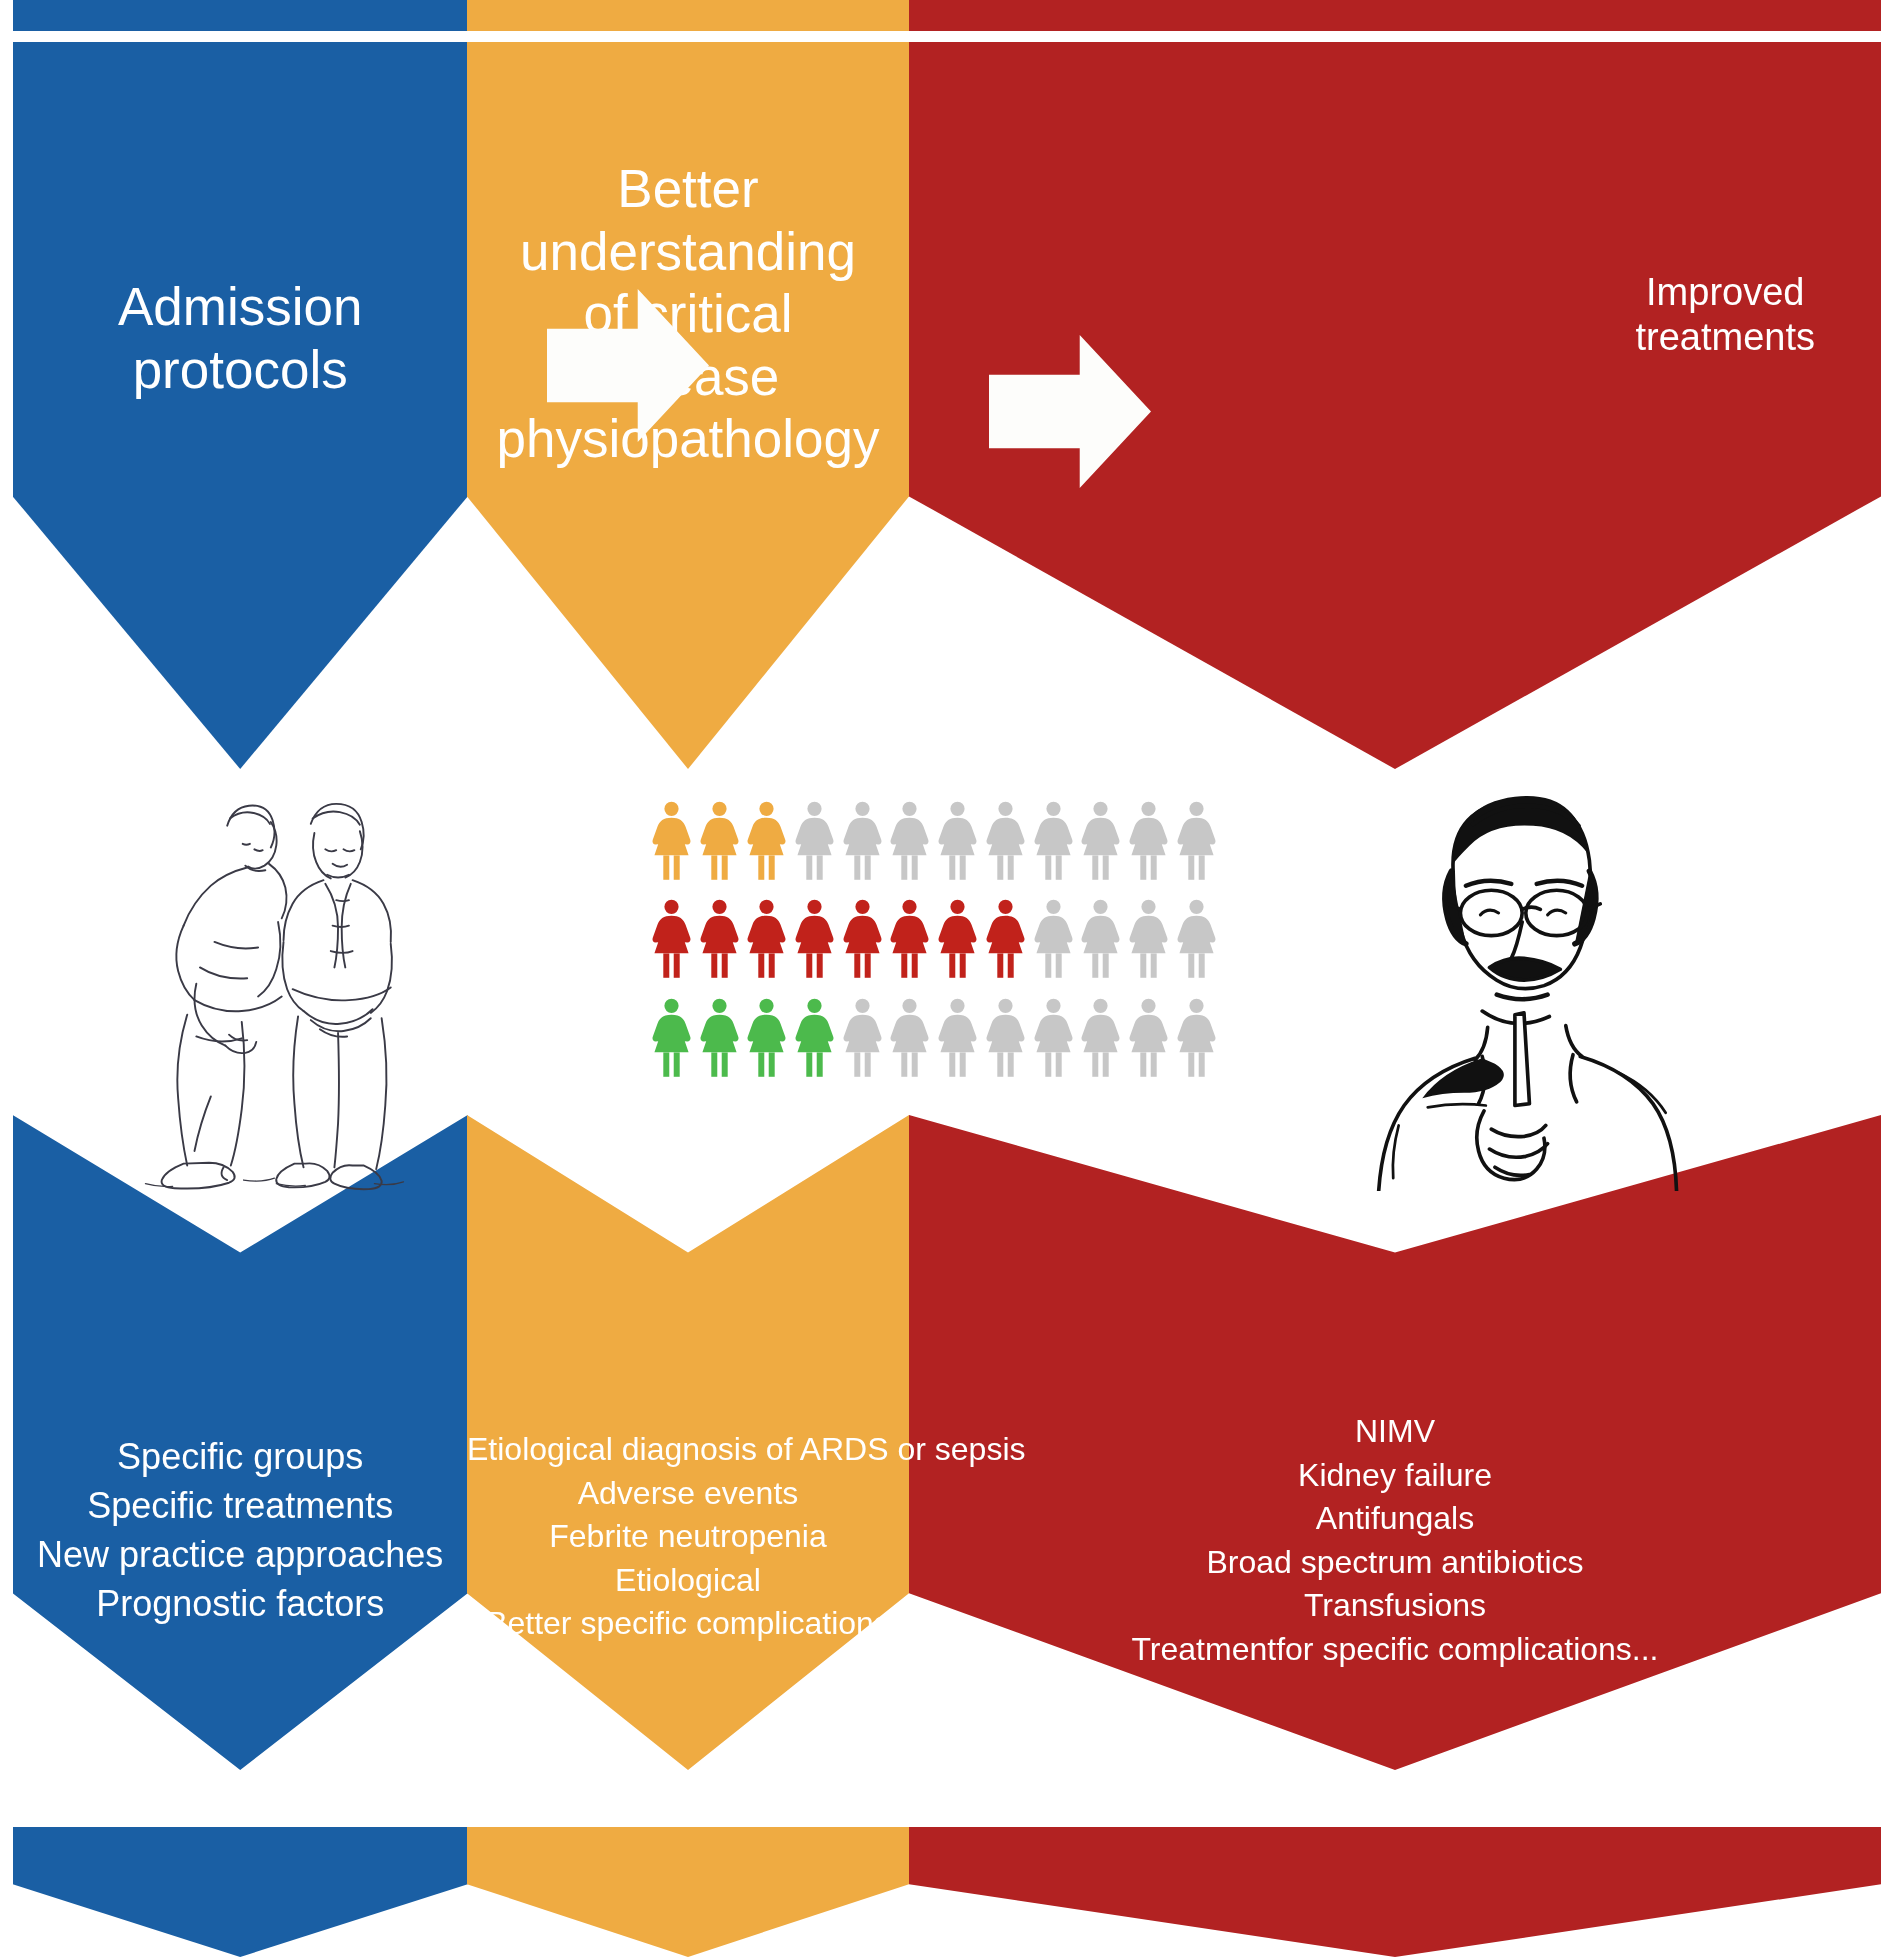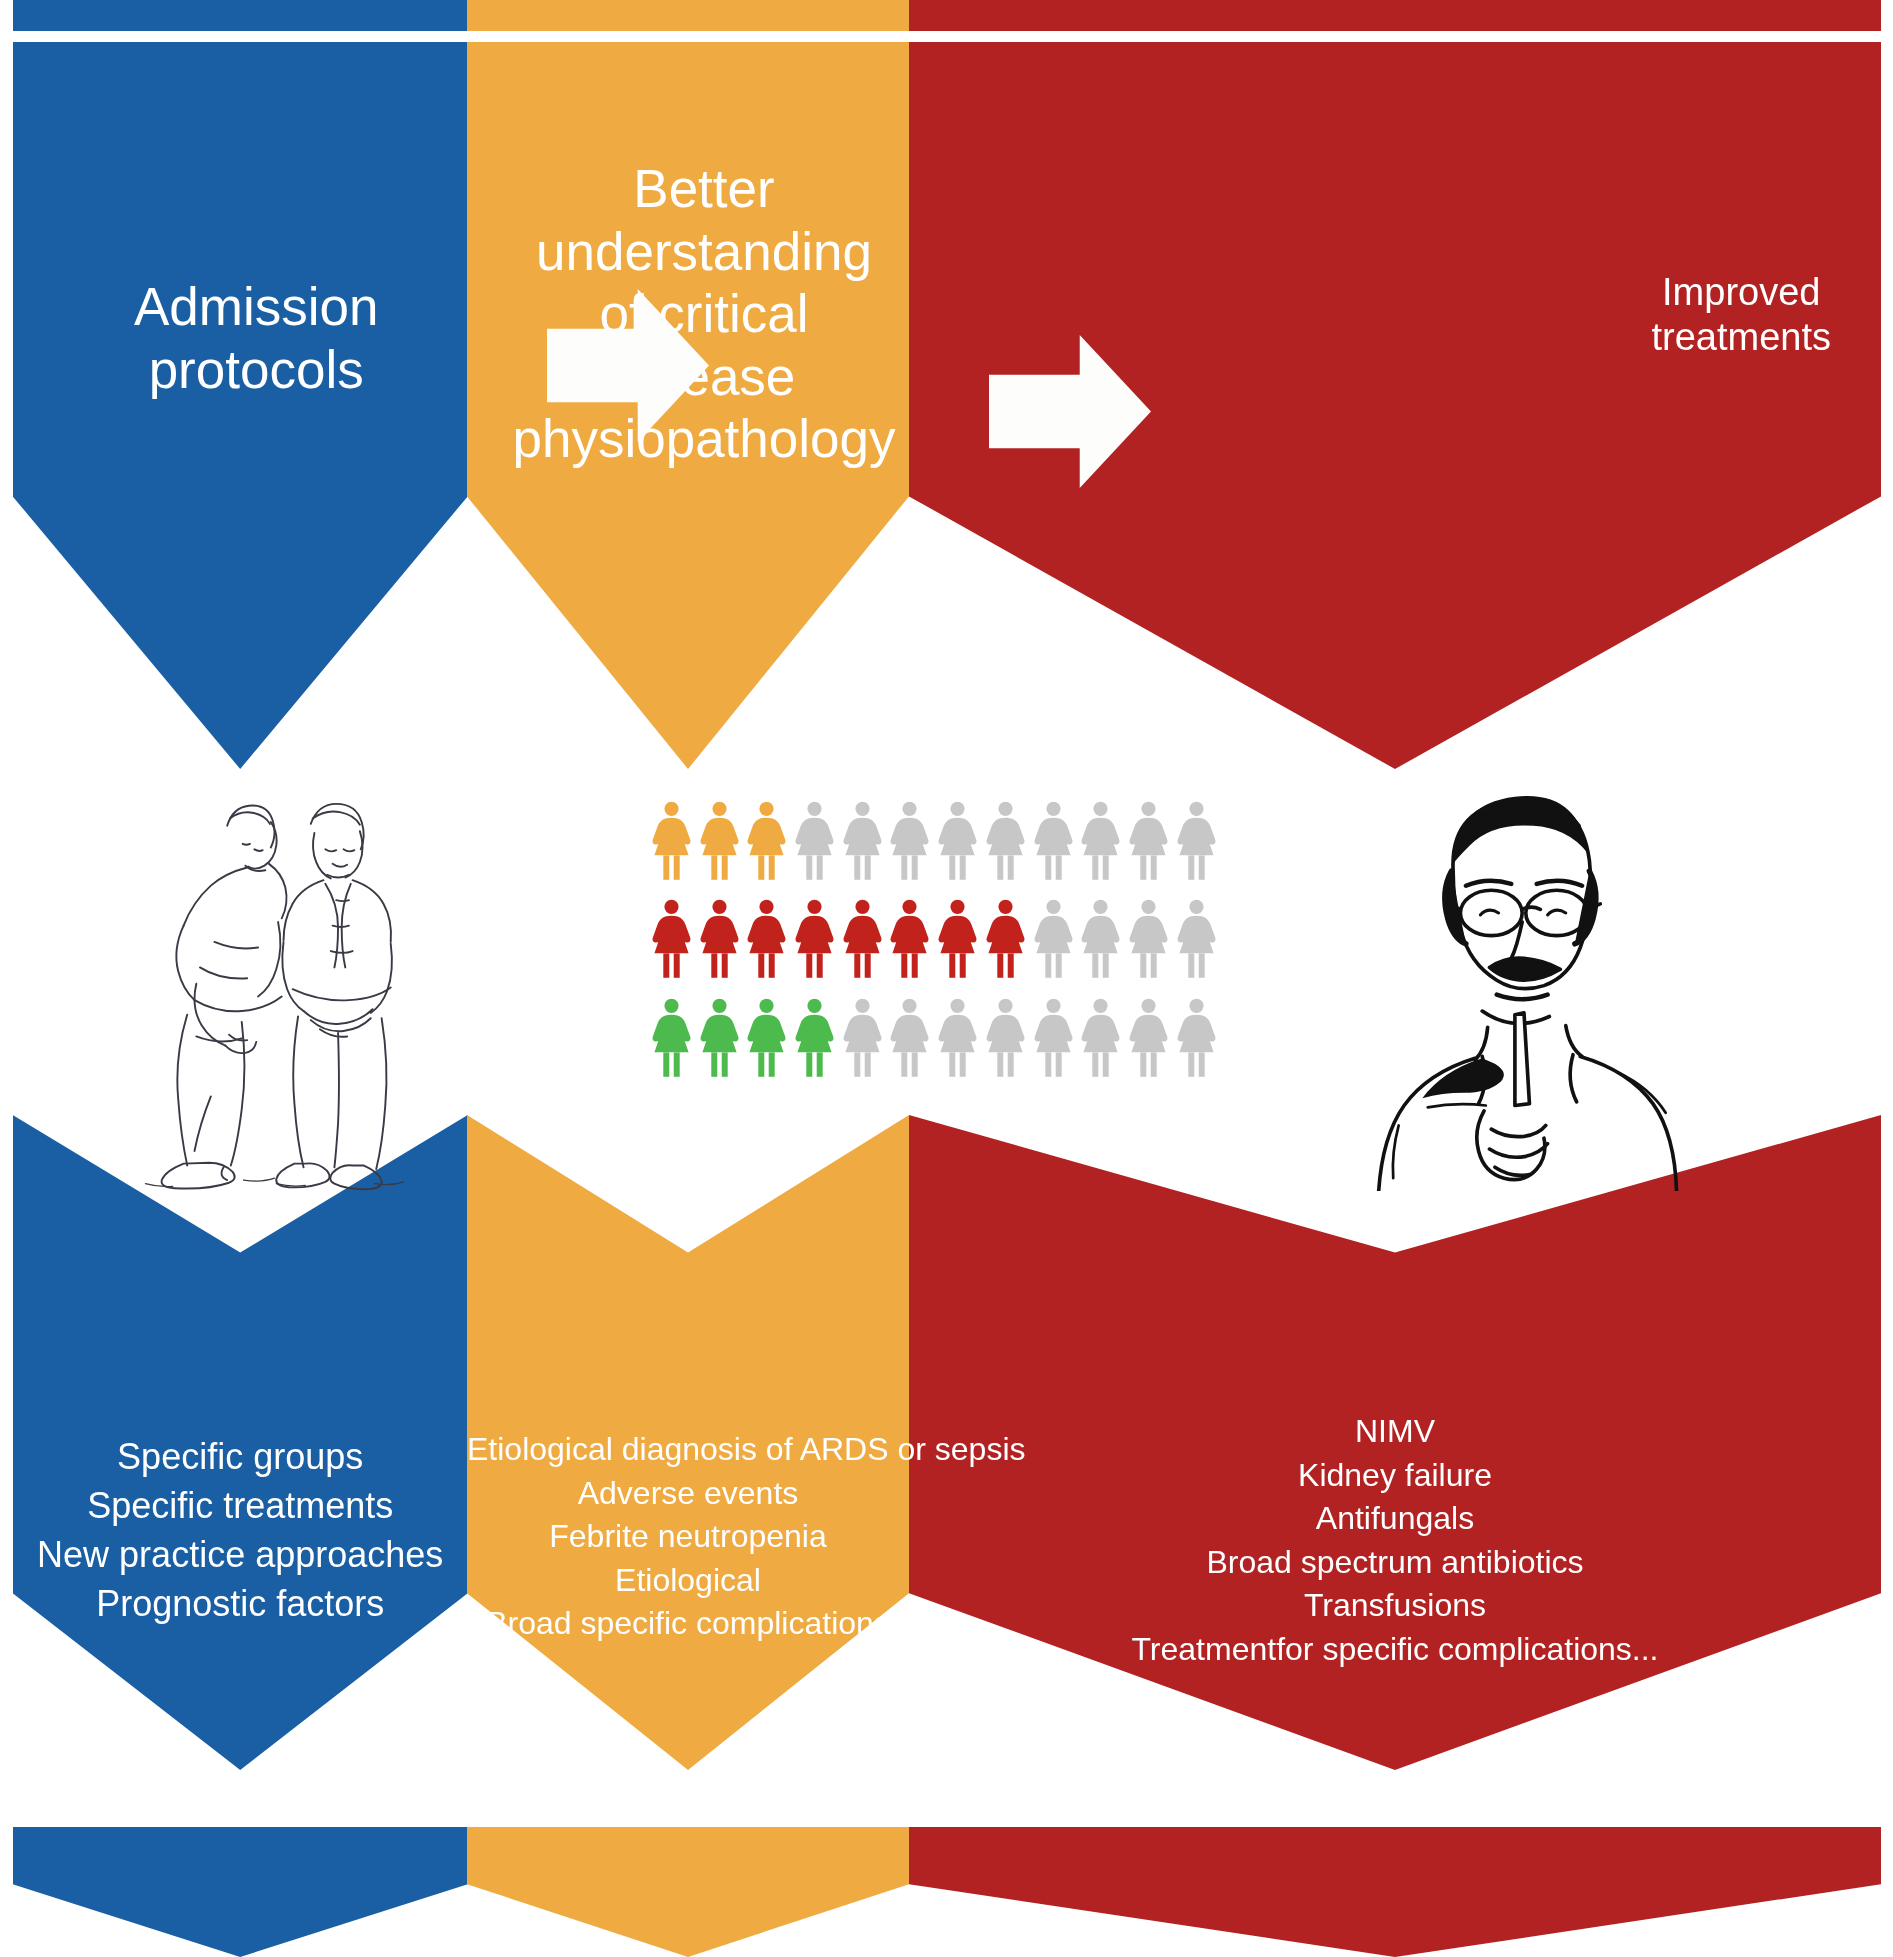--- a/index.html
+++ b/index.html
@@ -36,21 +36,21 @@
     clip-path:polygon(0 0,100% 0,100% 62.5%,50% 100%,0 62.5%);
   }
   
   .band.lower{
     top:1073px;height:655px;
     clip-path:polygon(0 0,50% 21%,100% 0,100% 73%,50% 100%,0 73%);
   }
 
   
   .heading{
-    position:absolute;top:0;left:16px;width:100%;height:545px;
+    position:absolute;top:0;left:0;width:100%;height:545px;
     display:flex;align-items:center;justify-content:center;
     color:#ffffff;text-align:center;line-height:1.18;
     z-index:4;pointer-events:none;
   }
   .heading span{display:block;padding:0 33px;}
   .c1 .heading{font-size:53px;margin-top:24px;}
   .c2 .heading{font-size:53px;}
   .c3 .heading{font-size:38px;justify-content:flex-end;}
 
   
@@ -138,21 +138,21 @@
         <span class="hline">of critical disease</span>
         <span class="hline">physiopathology</span>
       </span>
     </div>
 
     <div class="list">
       <span class="line">Etiological diagnosis of ARDS or sepsis</span>
       <span class="line">Adverse events</span>
       <span class="line">Febrite neutropenia</span>
       <span class="line">Etiological</span>
-      <span class="line">Broad specific complications</span>
+      <span class="line">Better specific complications</span>
     </div>
   </div>
 
   <div class="col c3">
     <div class="band red upper"></div>
     <div class="band red lower"></div>
 
     <div class="heading">
       <span>
         <span class="hline">Improved</span>

